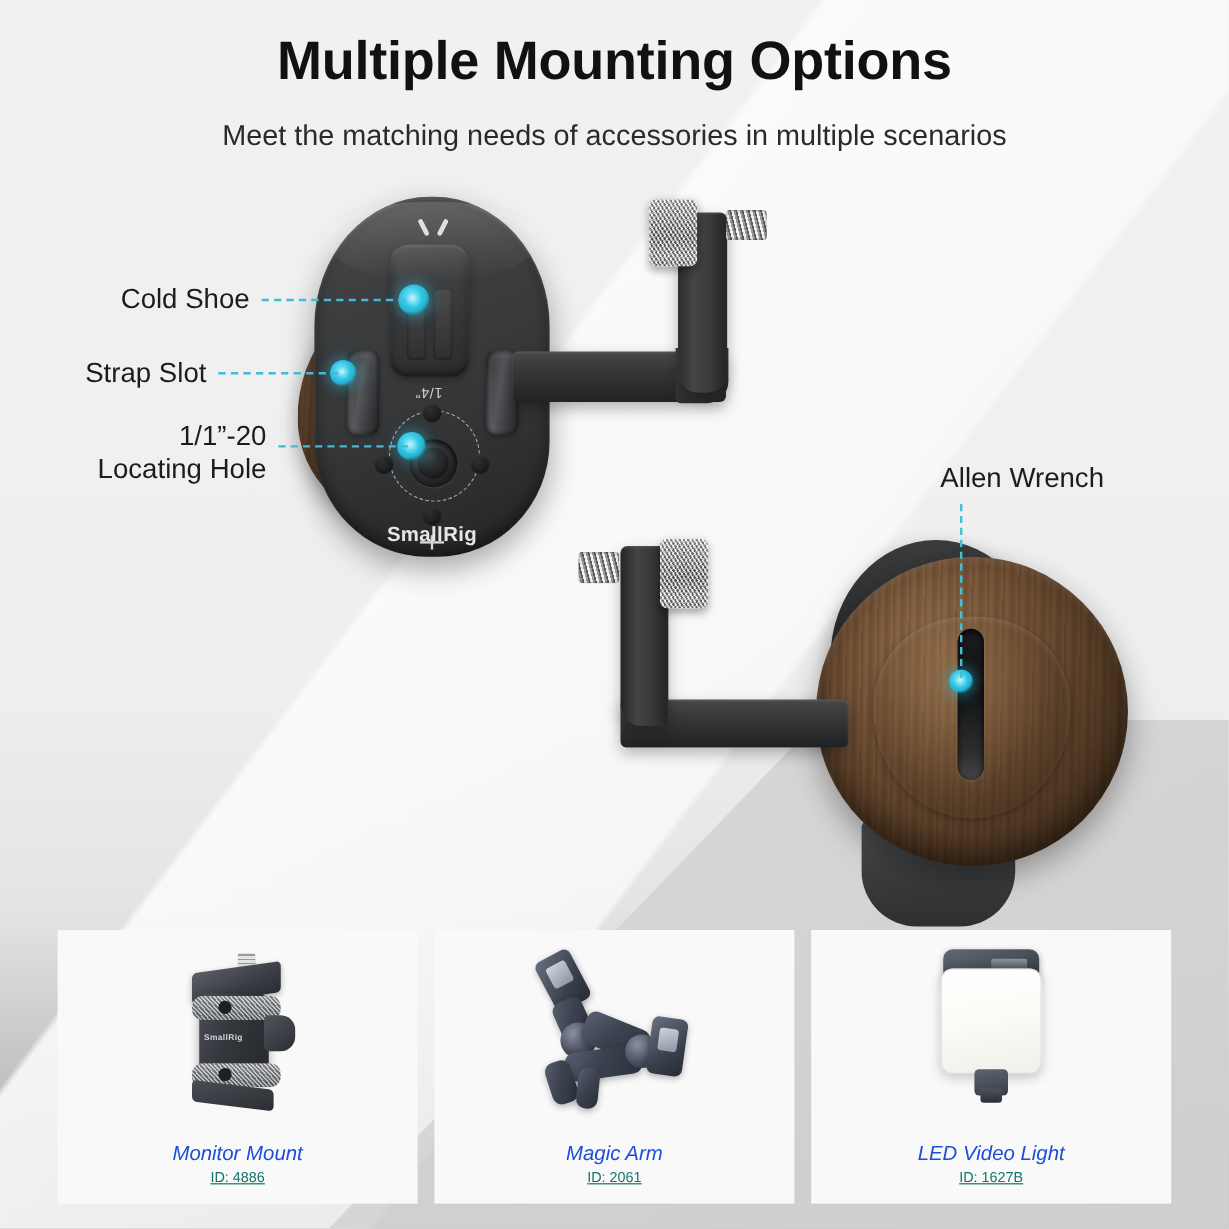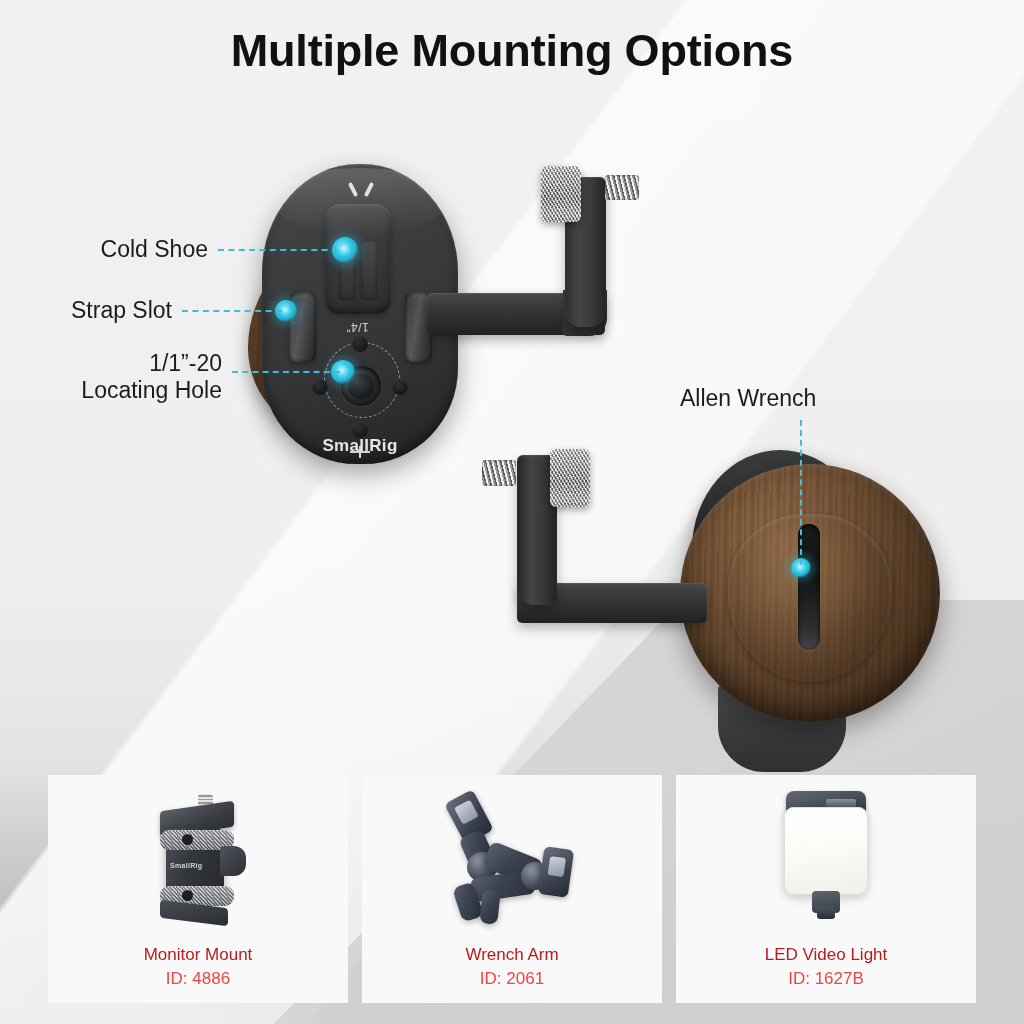--- a/index.html
+++ b/index.html
@@ -21,21 +21,21 @@
 
   
   .title{position:absolute;left:0;right:0;top:26px;text-align:center;
     font-size:45px;font-weight:700;letter-spacing:-.2px;color:#111;line-height:1.1;}
   .subtitle{position:absolute;left:0;right:0;top:100px;text-align:center;
     font-size:24px;font-weight:400;color:#2a2a2a;}
 
   
   .label{position:absolute;font-size:23px;color:#1c1c1c;line-height:1.18;white-space:pre;}
   .label.r{text-align:right;}
-  .label.c{text-align:left;}
+  .label.c{text-align:right;}
 
   
   .lead{position:absolute;height:0;border-top:2px dashed #3fbcd8;}
   .lead-v{position:absolute;width:0;border-left:2px dashed #45bed6;}
 
   
   .dot{position:absolute;border-radius:50%;
     background:radial-gradient(circle at 42% 38%, #8fe8f7 0%, #35c9e6 36%, #24b3d4 58%, rgba(42,190,220,.42) 70%, rgba(42,190,220,.14) 100%);
     box-shadow:0 0 9px 3px rgba(47,200,230,.35);}
   .dot i{position:absolute;left:26%;top:26%;width:48%;height:48%;border-radius:50%;
@@ -160,22 +160,22 @@
     box-shadow:0 5px 12px rgba(0,0,0,.26), inset 0 1px 2px rgba(255,255,255,.12);}
   .knurl-bot{left:90px;top:19px;width:40px;height:58px;}
   .thread-bot{left:22px;top:30px;width:34px;height:26px;}
 
   
   .cards{position:absolute;left:48px;top:775px;width:928px;height:228px;display:flex;gap:14px;}
   .card{flex:1;background:#f9f9f9;position:relative;display:flex;flex-direction:column;
     align-items:center;justify-content:flex-end;padding-bottom:13px;}
   .card-art{position:absolute;left:0;right:0;top:10px;height:150px;display:flex;
     align-items:center;justify-content:center;}
-  .card-name{font-size:17px;color:#b91c1c;line-height:1.38;}
-  .card-id{font-size:17px;color:#ef4444;line-height:1.38;}
+  .card-name{font-size:17px;color:#1d4ed8;line-height:1.38;font-style:italic;}
+  .card-id{font-size:12px;color:#0f766e;line-height:1.38;text-decoration:underline;}
 
   
   .mm{position:relative;width:104px;height:140px;}
   .mm-top{position:absolute;left:14px;top:16px;width:74px;height:26px;border-radius:4px;
     background:linear-gradient(160deg,#5b5f66,#3a3d43 60%,#2b2e33);transform:skewY(-8deg);
     box-shadow:0 2px 5px rgba(0,0,0,.3);}
   .mm-screw{position:absolute;left:52px;top:4px;width:15px;height:15px;border-radius:3px;
     background:repeating-linear-gradient(0deg,#e5e5e5 0 2px,#9a9a9a 2px 3.4px),linear-gradient(180deg,#d6d6d6,#8f8f8f);}
   .mm-body{position:absolute;left:20px;top:38px;width:58px;height:74px;border-radius:8px;
     background:linear-gradient(110deg,#4b4f56 0%,#33363b 44%,#26282c 100%);
@@ -224,20 +224,21 @@
 <body>
 
 <div id="stage">
 
   <div class="diag">
     <div class="diag-a"></div>
     <div class="diag-b"></div>
   </div>
 
   <div class="title">Multiple Mounting Options</div>
+  <div class="subtitle">Meet the matching needs of accessories in multiple scenarios</div>
 
   <div class="prod-top">
     <div class="wood-back"></div>
 
     <div class="plate">
       <div class="chev"></div>
 
       <div class="shoe">
         <div class="shoe-rail l"></div>
         <div class="shoe-rail r"></div>
@@ -337,21 +338,21 @@
           <div class="ma-seg" style="left:48px;top:60px;width:56px;height:28px;transform:rotate(22deg);"></div>
           <div class="ma-seg" style="left:34px;top:84px;width:64px;height:24px;transform:rotate(-8deg);"></div>
           <div class="ma-seg" style="left:20px;top:94px;width:22px;height:36px;transform:rotate(-18deg);"></div>
           <div class="ma-seg" style="left:44px;top:100px;width:18px;height:34px;transform:rotate(6deg);"></div>
           <div class="ma-ball" style="left:84px;top:72px;width:28px;height:28px;"></div>
           <div class="ma-plate" style="left:104px;top:58px;width:30px;height:48px;transform:rotate(8deg);">
               <i></i>
             </div>
         </div>
       </div>
-      <div class="card-name">Wrench Arm</div>
+      <div class="card-name">Magic Arm</div>
       <div class="card-id">ID: 2061</div>
     </div>
 
     <div class="card">
       <div class="card-art">
         <div class="led">
           <div class="led-head">
               <i></i>
             </div>
           <div class="led-panel"></div>

